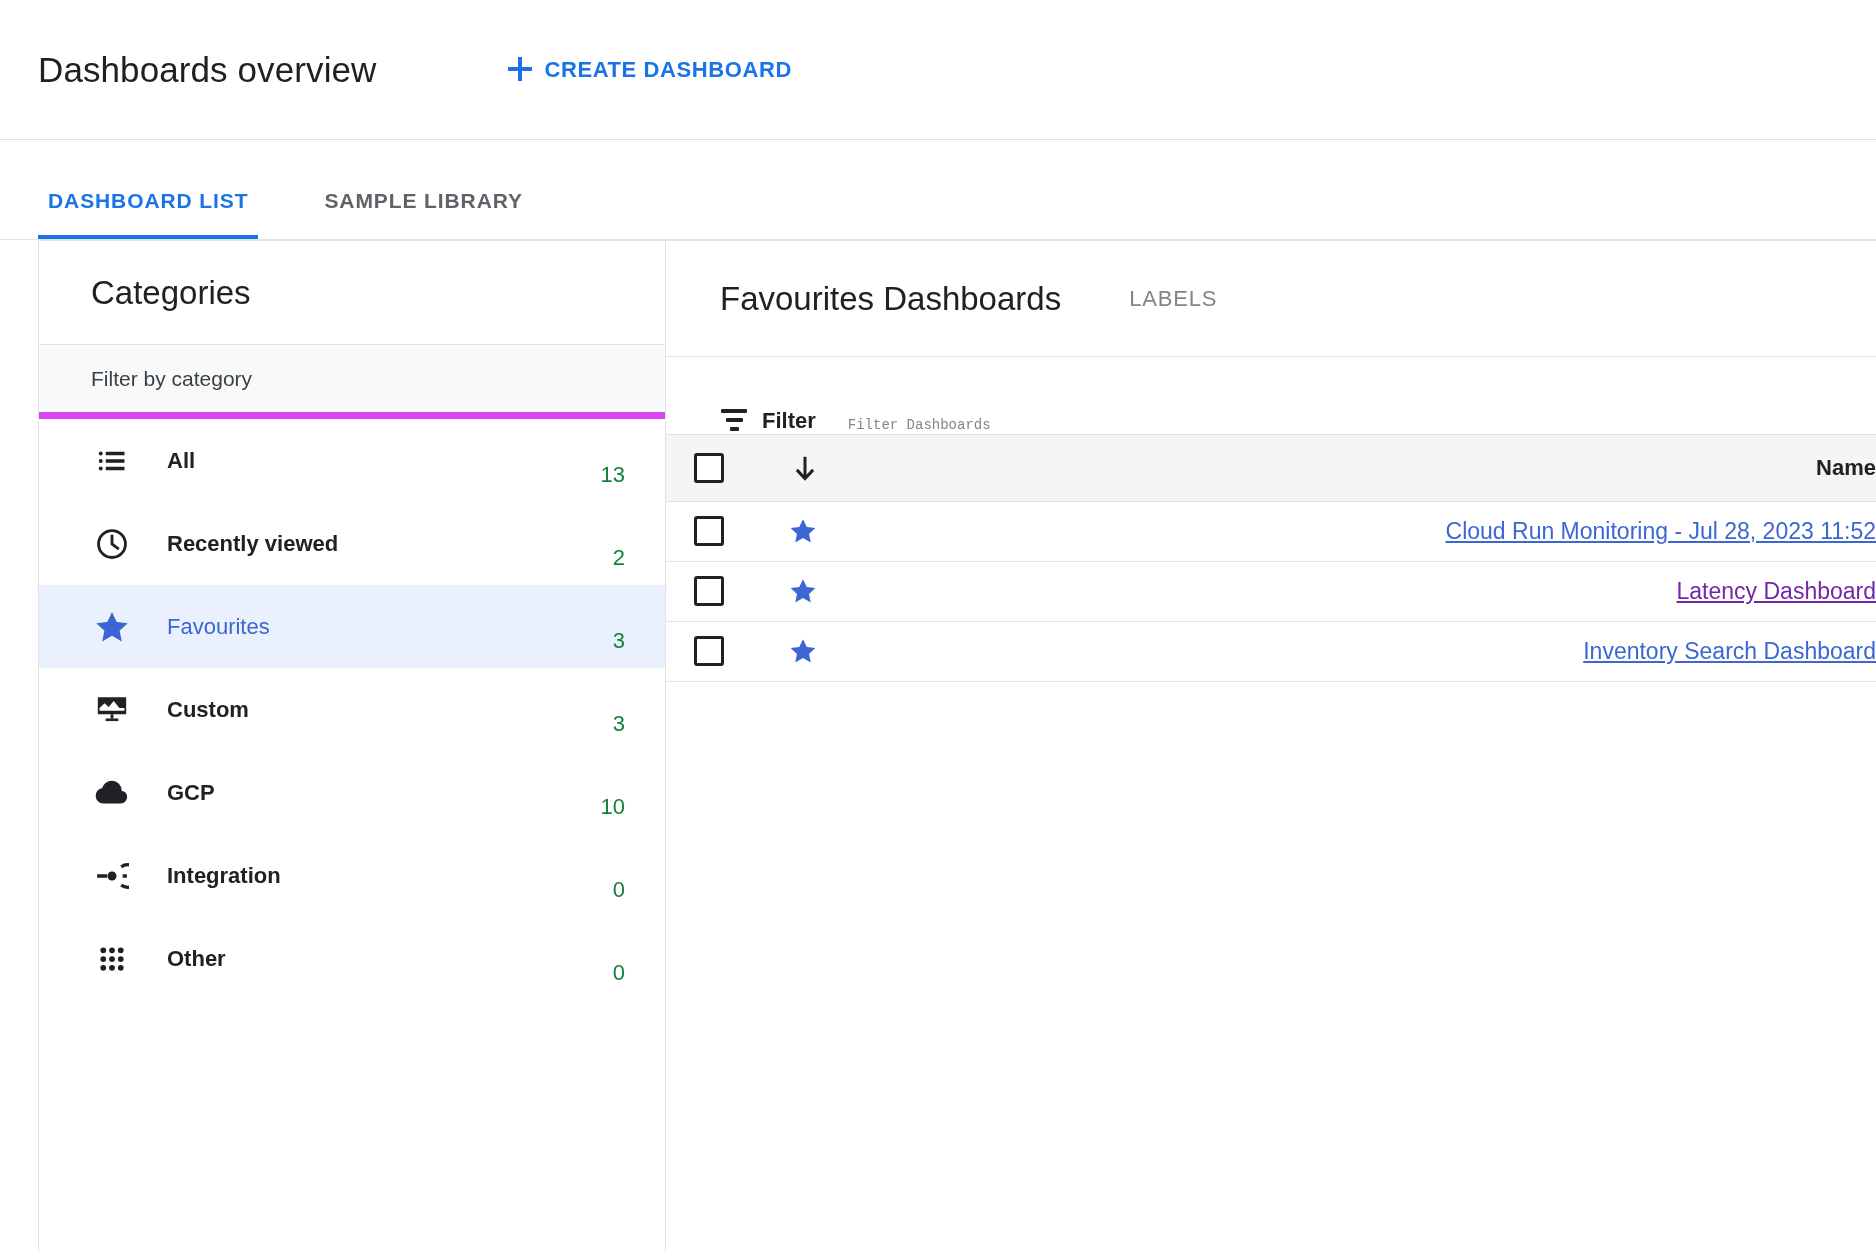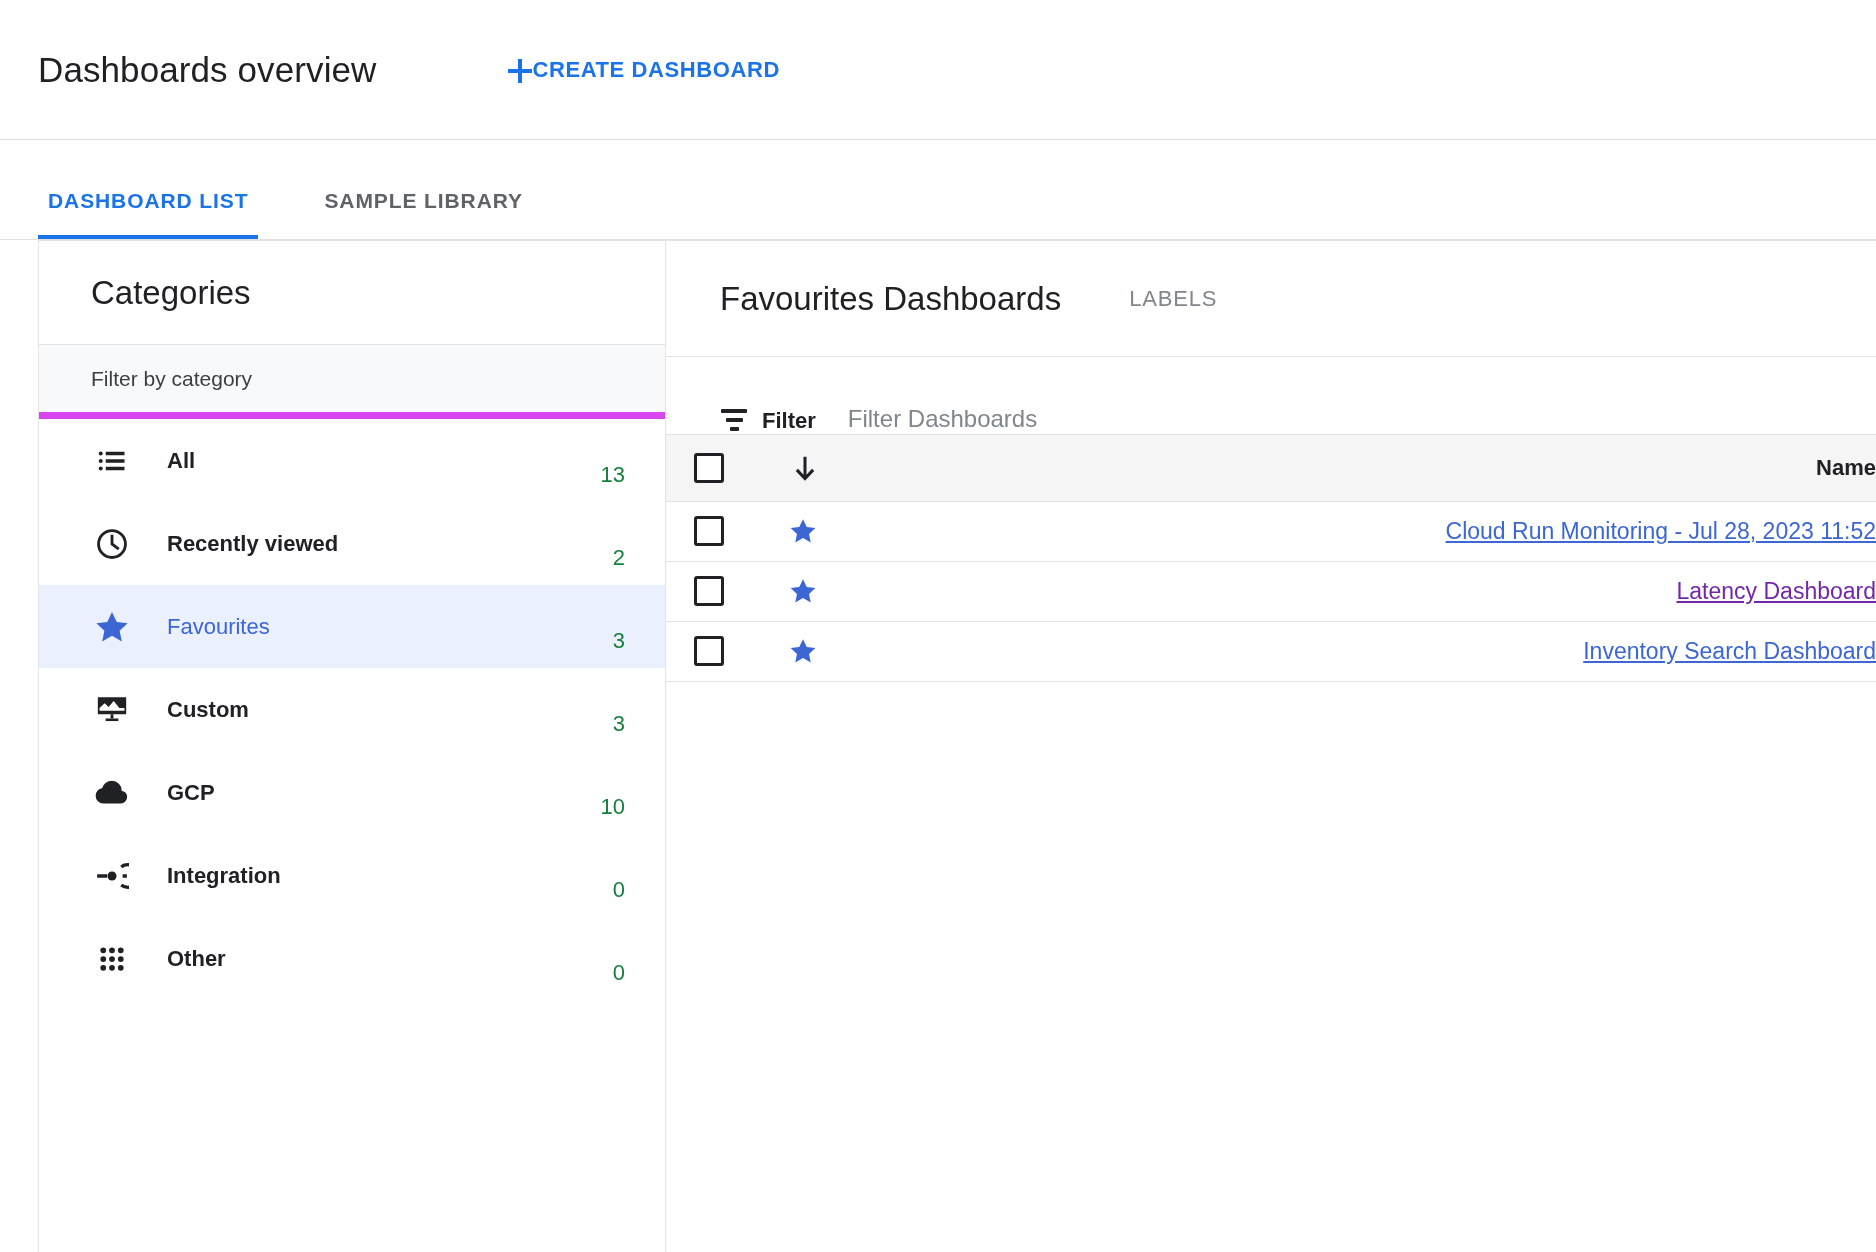--- a/index.html
+++ b/index.html
@@ -23,22 +23,22 @@
     background: #fff;
   }
   .page-title {
     font-size: 35px;
     font-weight: 400;
     color: #202124;
     letter-spacing: 0.1px;
   }
   .create-dashboard-btn {
     display: flex;
-    align-items: flex-end;
-    gap: 0;
+    align-items: flex-start;
+    gap: 12px;
     margin-left: 126px;
     color: #1a73e8;
     font-size: 22px;
     font-weight: 600;
     letter-spacing: 0.6px;
     cursor: pointer;
     background: none;
     border: none;
     padding: 8px 6px;
     font-family: "Liberation Sans", sans-serif;
@@ -203,23 +203,23 @@
   .filter-label {
     margin-left: 14px;
     font-size: 22px;
     font-weight: 700;
     color: #202124;
   }
   .filter-input {
     margin-left: 30px;
     border: none;
     outline: none;
-    font-size: 24px;
+    font-size: 14px;
     color: #5f6368;
-    font-family: Liberation Sans, sans-serif;
+    font-family: Liberation Mono, monospace;
     background: transparent;
     width: 420px;
   }
   .filter-input::placeholder { color: #80868b; }
 
   
   table.dash-table { width: 100%; border-collapse: collapse; table-layout: fixed; }
   table.dash-table thead tr { background: #f5f5f5; }
   table.dash-table th, table.dash-table td {
     border-bottom: 1px solid #e3e3e3;

